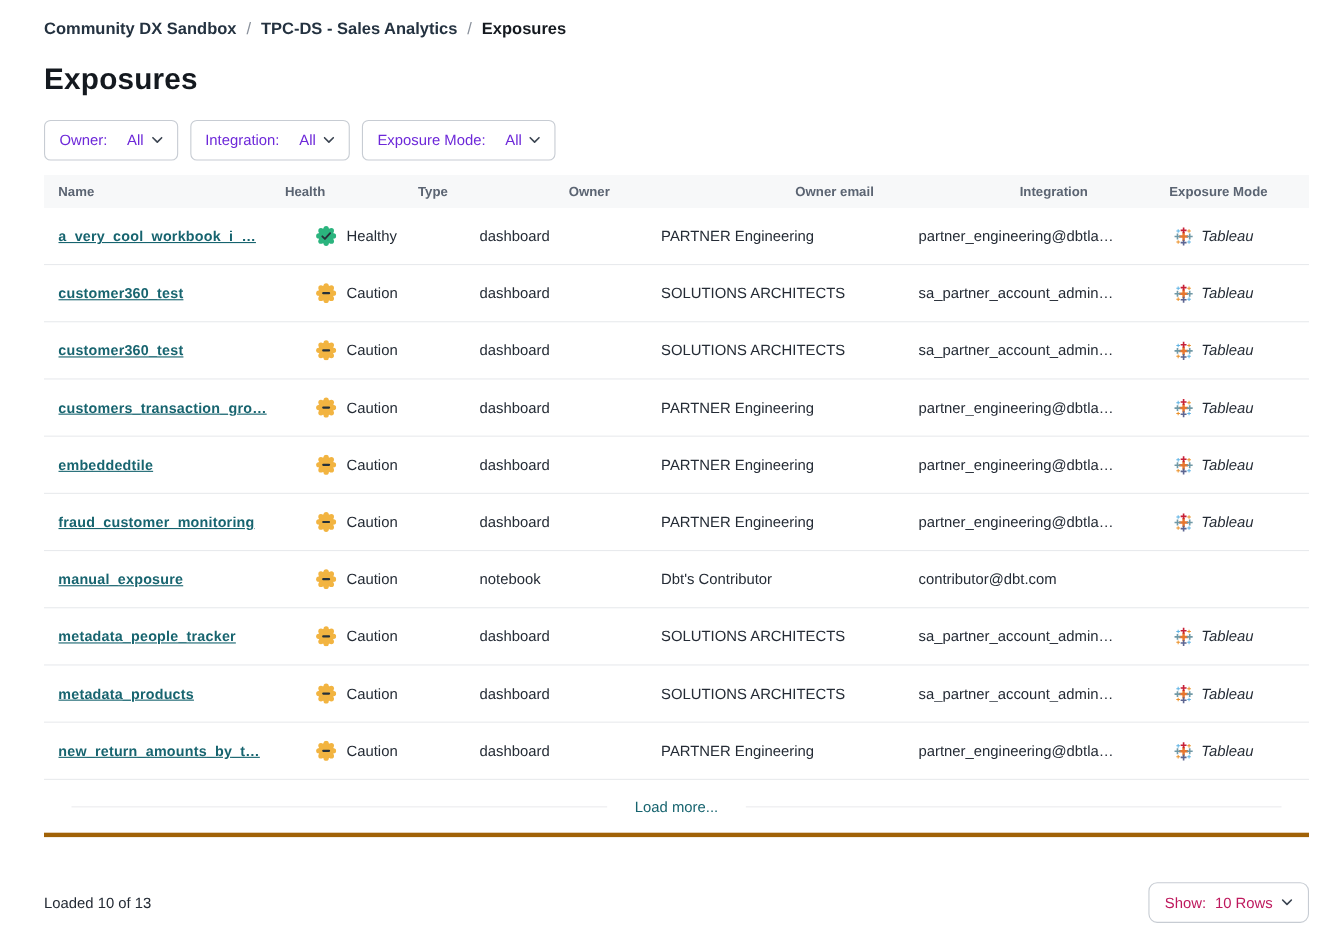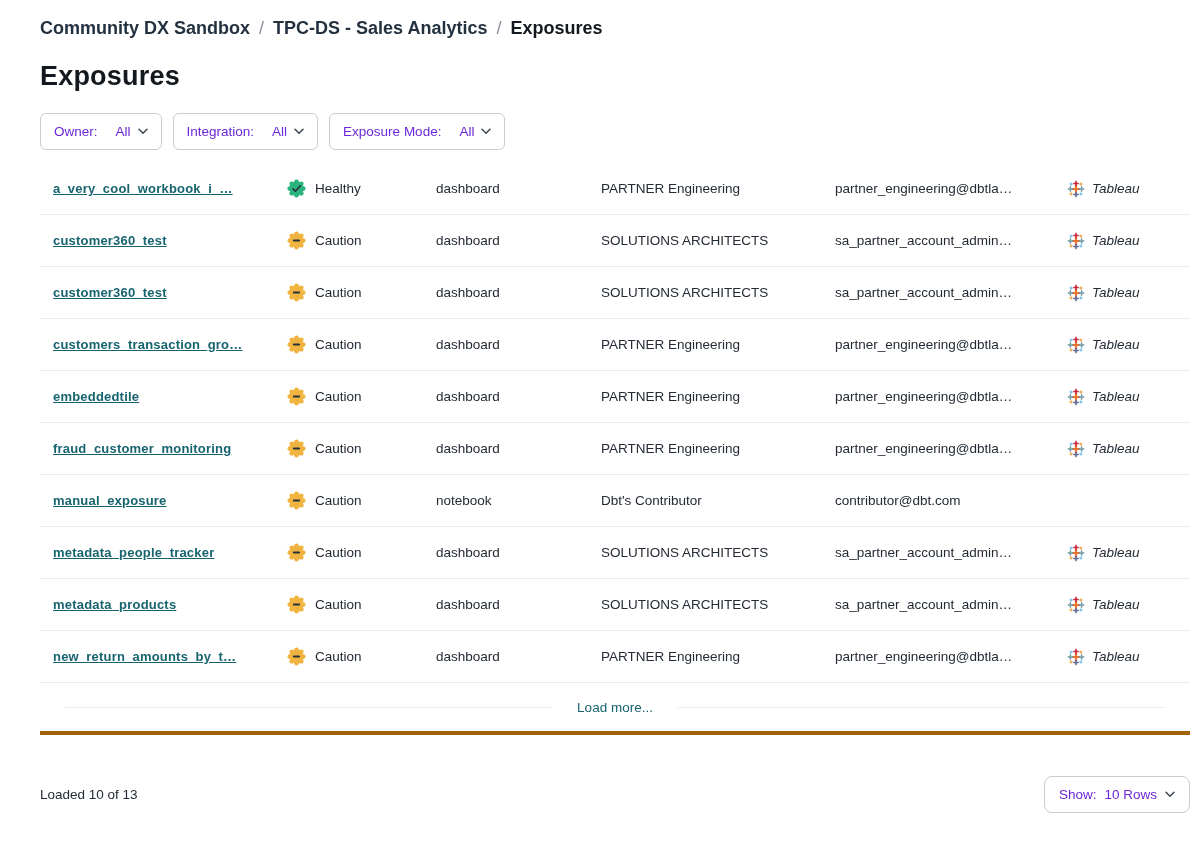--- a/index.html
+++ b/index.html
@@ -4,21 +4,21 @@
 <style>
   * { box-sizing: border-box; }
   html,body { margin:0; padding:0; }
   body {
     width:1198px; height:846px; background:#ffffff; overflow:hidden;
     font-family:"Liberation Sans", sans-serif; color:#242b35;
   }
   .page { padding:18px 0 0 40px; width:1190px; }
 
   
-  .breadcrumb { display:flex; align-items:center; gap:9px; font-size:18px; font-weight:700; color:#243240; }
+  .breadcrumb { display:flex; align-items:center; gap:9px; font-size:15px; font-weight:700; color:#243240; }
   .breadcrumb .sep { color:#8a919c; font-weight:400; }
   .breadcrumb a { color:#243240; text-decoration:none; cursor:pointer; }
   .breadcrumb .current { color:#14191f; }
 
   
   .page-title { font-size:27px; font-weight:600; color:#14191f; margin:22px 0 0 0; letter-spacing:0.2px; }
 
   
   .filters { display:flex; gap:11px; margin-top:21px; }
   .filter-btn {
@@ -49,21 +49,21 @@
   .load-more-row { height:52px; display:flex; align-items:center; width:1150px; border-bottom:4px solid #a16207; }
   .load-more-row .line { flex:1; height:1px; background:#ececee; margin:0 25px; }
   .load-more-link { font-size:13.5px; color:#17646f; cursor:pointer; text-decoration:none; }
 
   
   .footer { width:1150px; margin-top:41px; display:flex; align-items:center; justify-content:space-between; }
   .loaded-text { font-size:13.5px; color:#242b35; }
   .show-btn {
     display:flex; align-items:center; gap:8px; background:#fff;
     border:1px solid #c7ccd3; border-radius:8px; padding:0 14px; height:37px;
-    font-size:13.5px; color:#6d28d9; cursor:pointer;
+    font-size:13.5px; color:#be185d; cursor:pointer;
   }
 </style>
 </head>
 <body>
 
 <svg width="0" height="0" style="position:absolute" aria-hidden="true">
   <defs>
     <g id="seal">
       <circle cx="12" cy="12" r="9"></circle>
       <circle cx="20.5" cy="12" r="3"></circle>
@@ -131,20 +131,29 @@
     <button class="filter-btn">
       <span>Exposure Mode:</span>
       <span class="val">All</span>
       <svg class="chev">
           <use href="#chevron"></use>
         </svg>
     </button>
   </div>
 
   <div class="table">
+    <div class="thead">
+      <div>Name</div>
+      <div>Health</div>
+      <div>Type</div>
+      <div>Owner</div>
+      <div>Owner email</div>
+      <div>Integration</div>
+      <div>Exposure Mode</div>
+    </div>
 
     <div class="tr">
       <div class="td"><a class="name-link">a_very_cool_workbook_i_…</a></div>
       <div class="td health">
           <svg class="badge">
             <use href="#badge-healthy"></use>
           </svg>
           <span>Healthy</span>
         </div>
       <div class="td">dashboard</div>

